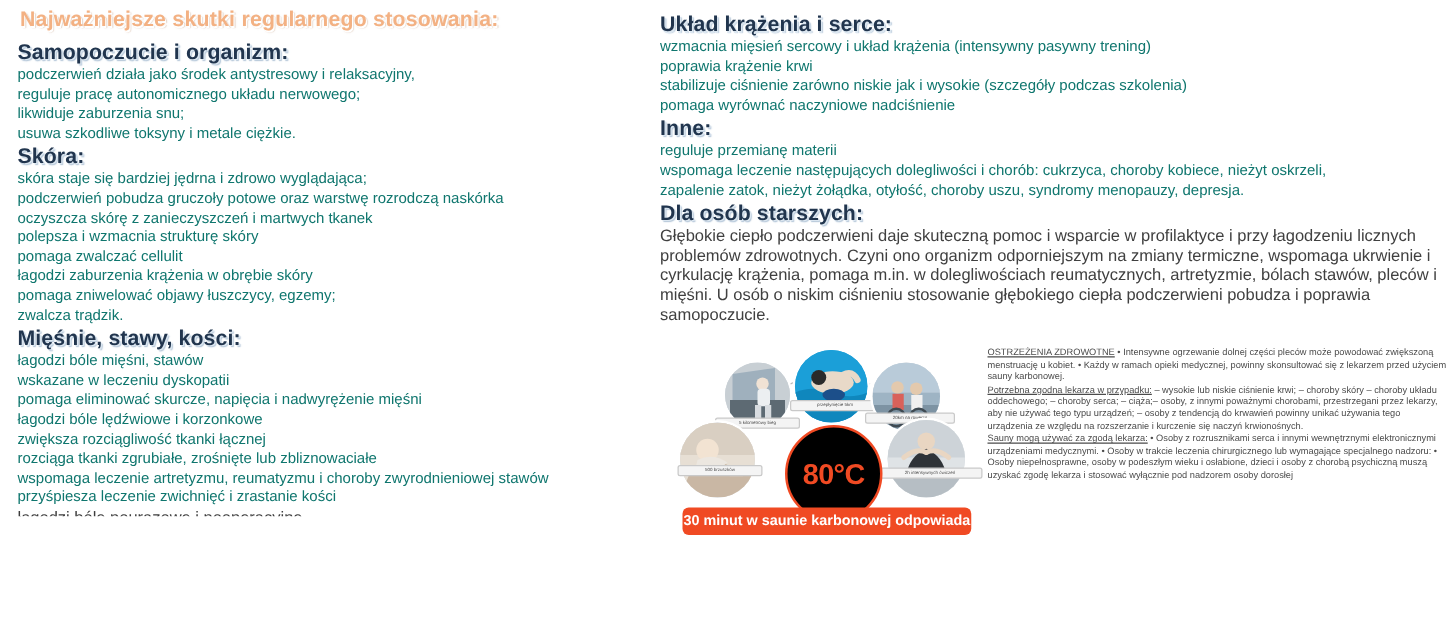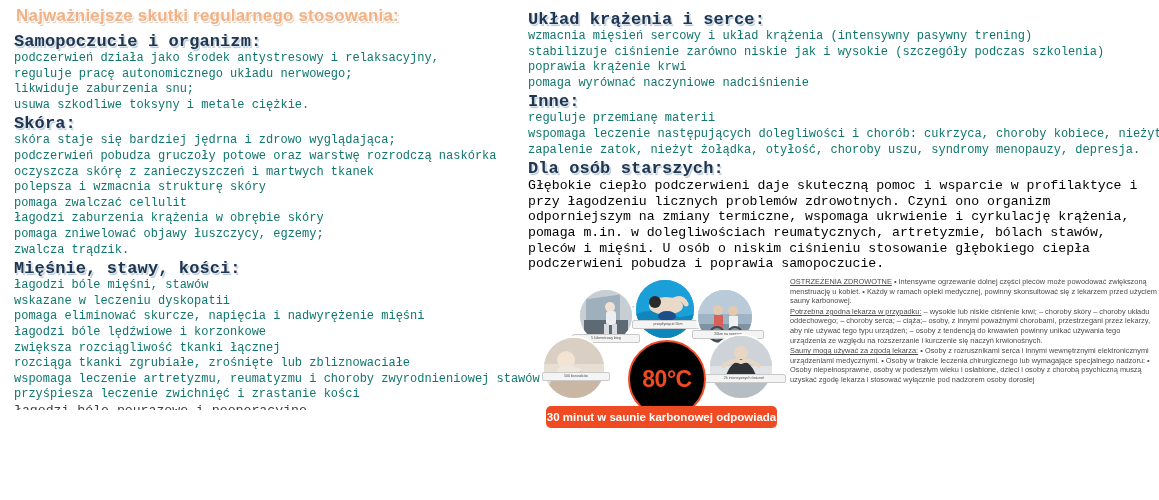--- a/index.html
+++ b/index.html
@@ -39,24 +39,24 @@
   ul.lines{list-style:none;margin:0;padding:0;}
   ul.lines li{
     font-size:12px;
     line-height:15.6px;
     color:#0f766e;
     white-space:nowrap;
   }
   .para{
     font-size:13.2px;
     line-height:15.6px;
-    color:#000000;
+    color:#404040;
     margin:0;
   }
-  .block{margin-bottom:1px;font-family:Liberation Mono, monospace;}
+  .block{margin-bottom:1px;}
   .gap-top{margin-top:6px;}
 
   
   .clipped{
     height:7px;
     overflow:hidden;
     font-size:13.2px;
     line-height:15.6px;
     color:#3c3c3c;
     white-space:nowrap;
@@ -164,22 +164,22 @@
     </div>
 
   </div>
 
   <div class="col-right">
 
     <div class="block">
       <h2 class="sec-h">Układ krążenia i serce:</h2>
       <ul class="lines">
         <li>wzmacnia mięsień sercowy i układ krążenia (intensywny pasywny trening)</li>
+        <li>poprawia krążenie krwi</li>
         <li>stabilizuje ciśnienie zarówno niskie jak i wysokie (szczegóły podczas szkolenia)</li>
-        <li>poprawia krążenie krwi</li>
         <li>pomaga wyrównać naczyniowe nadciśnienie</li>
       </ul>
     </div>
 
     <div class="block">
       <h2 class="sec-h">Inne:</h2>
       <ul class="lines">
         <li>reguluje przemianę materii</li>
         <li>wspomaga leczenie następujących dolegliwości i chorób: cukrzyca, choroby kobiece, nieżyt oskrzeli,</li>
         <li>zapalenie zatok, nieżyt żołądka, otyłość, choroby uszu, syndromy menopauzy, depresja.</li>

